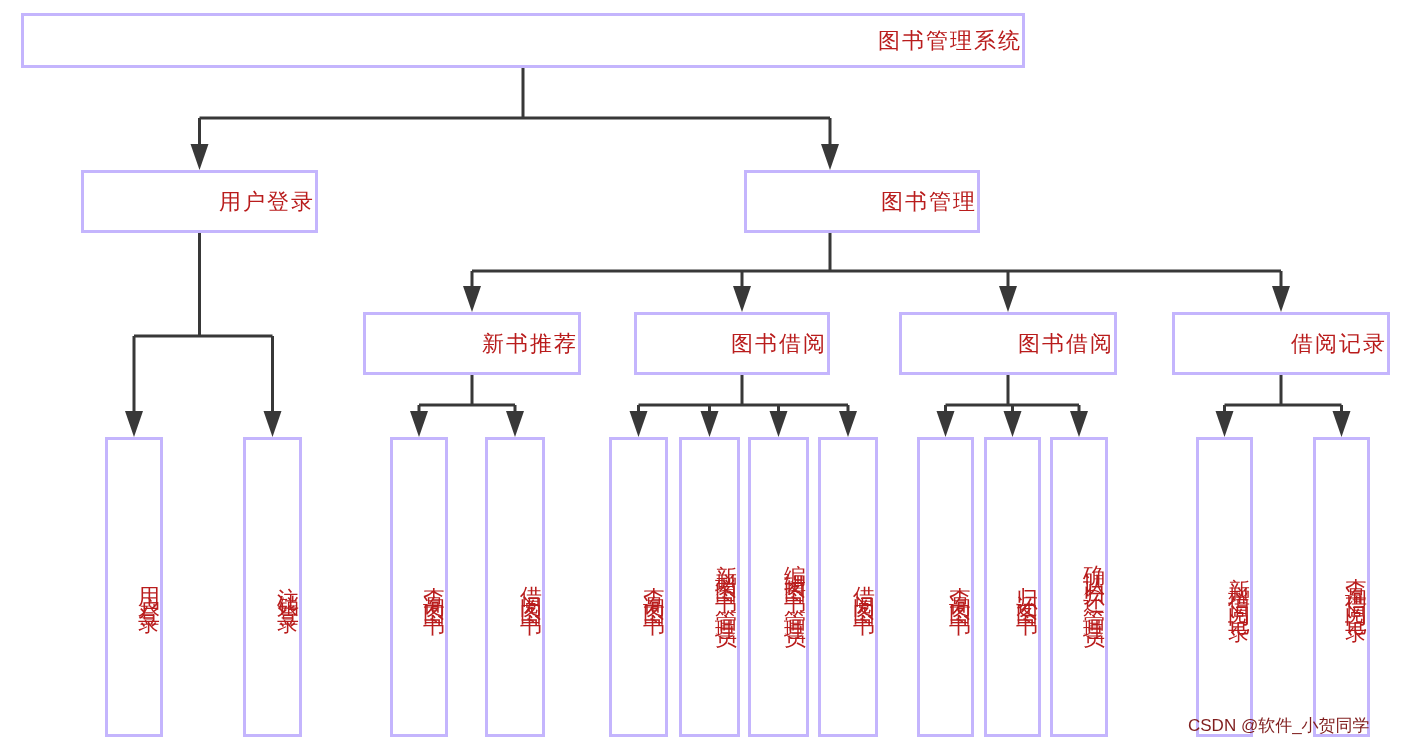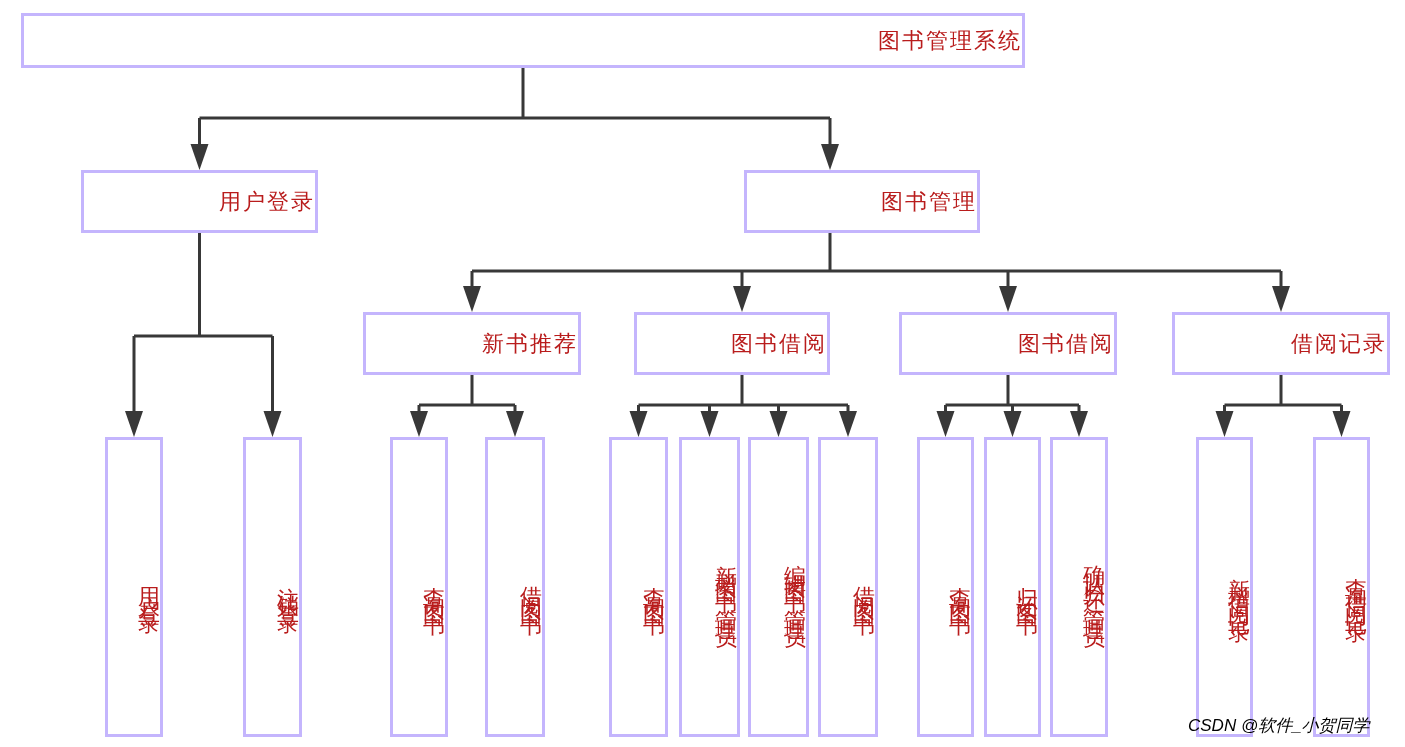--- a/index.html
+++ b/index.html
@@ -40,23 +40,22 @@
     letter-spacing: 9px;
     line-height: 1;
     white-space: nowrap;
   }
   #watermark {
     position: absolute;
     left: 1188px;
     top: 714px;
     width: 212px;
     font-size: 17px;
-    color: #000000;
+    color: #7f1d1d;
     white-space: nowrap;
-    font-style: italic;
   }
 </style>
 </head>
 <body>
 
 <div id="canvas">
 
   <svg id="connectors" viewBox="0 0 1405 747" xmlns="http://www.w3.org/2000/svg">
 
     <g>

